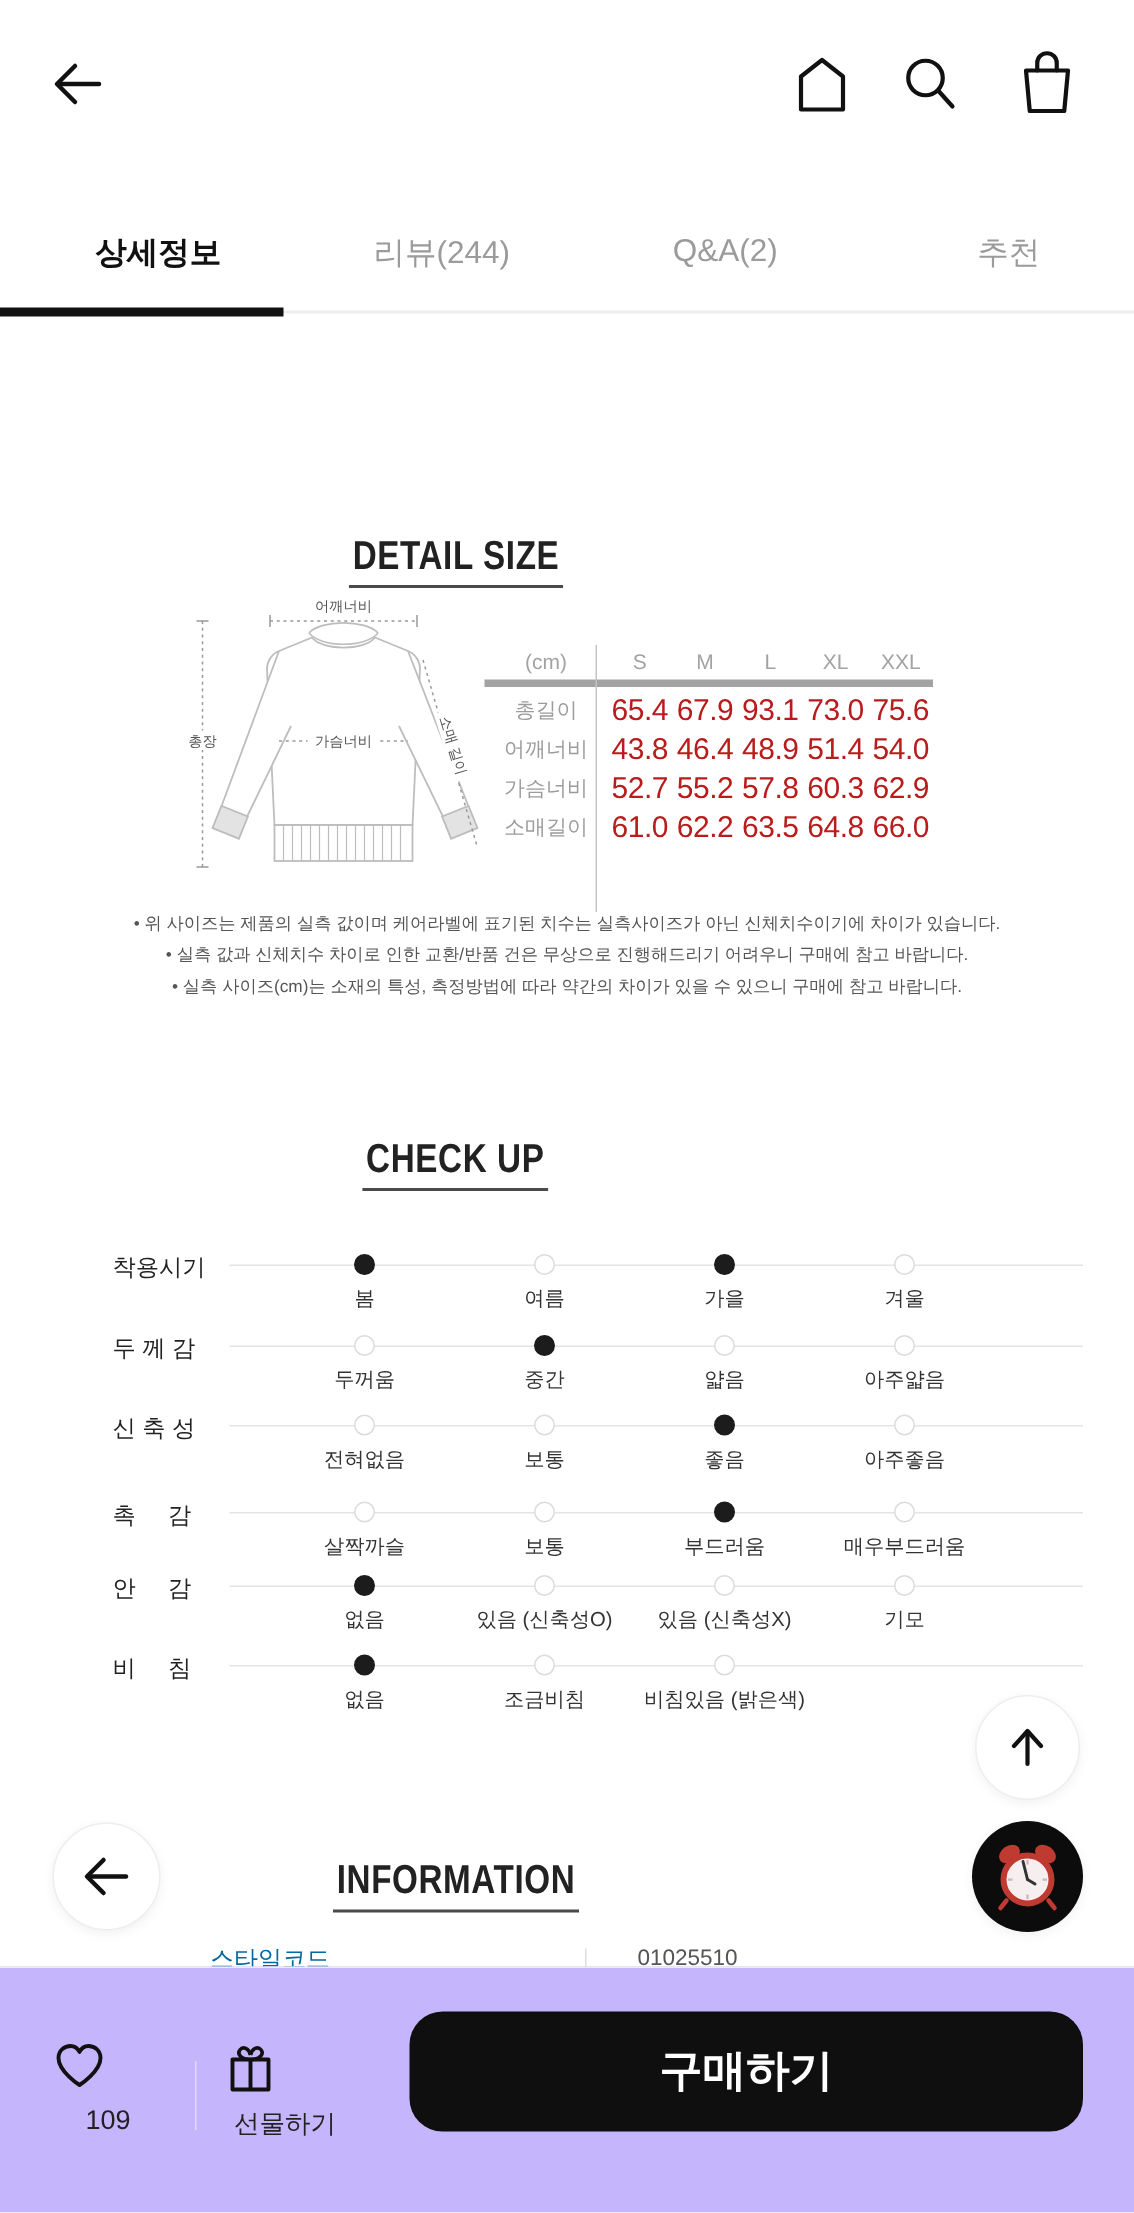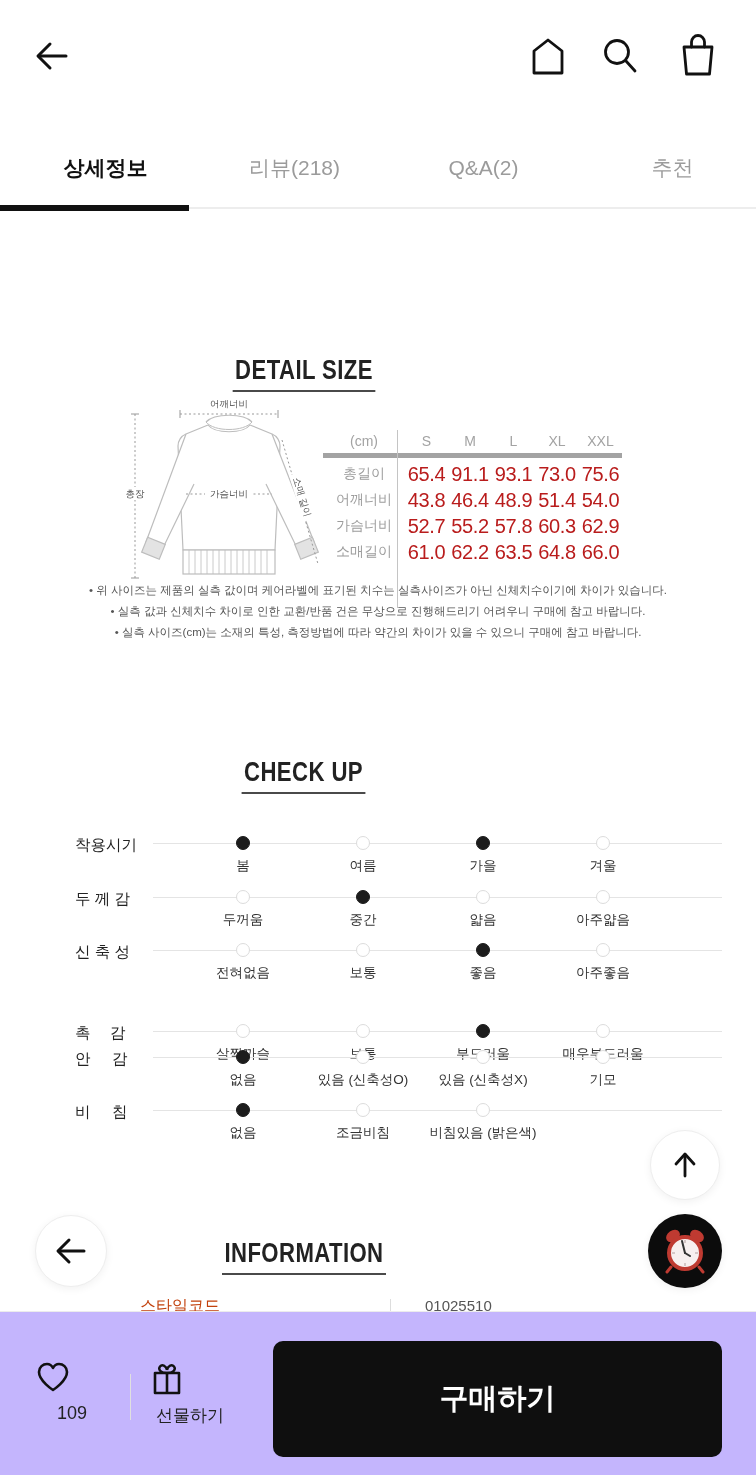--- a/index.html
+++ b/index.html
@@ -22,54 +22,54 @@
   
   .size-table{position:absolute;left:323px;top:428px;width:299px;}
   .st-row{display:grid;grid-template-columns:82px 43px 44px 43px 44px 43px;height:26px;align-items:center;}
   .st-head{height:25px;border-bottom:5px solid #a3a3a3;}
   .st-cell{text-align:center;}
   .st-h{color:#a3a3a3;font-size:14px;}
   .st-label{color:#9c9c9c;font-size:14px;}
   .st-val{color:#b91c1c;font-size:20px;font-weight:normal;letter-spacing:-.3px;}
   .st-vline{position:absolute;left:74px;top:2px;width:1px;height:178px;background:#c4c4c4;}
   
-  .notes{position:absolute;left:0;top:580px;width:756px;text-align:center;
+  .notes{position:absolute;left:0;top:606px;width:756px;text-align:center;
          font-size:11.5px;color:#555;line-height:21px;}
   .note::before{content:"•  ";}
   
   .cu-row{position:absolute;left:0;width:756px;height:50px;}
   .cu-line{position:absolute;left:153px;top:8px;width:569px;height:1px;background:#e4e4e4;}
   .cu-label{position:absolute;left:75px;top:0;font-size:15.5px;color:#222;font-weight:500;white-space:pre;}
   .cu-opt{position:absolute;top:1px;width:120px;text-align:center;}
   .dot{width:14px;height:14px;border-radius:50%;margin:0 auto;background:#fff;
        border:1.5px solid #dcdcdc;box-sizing:border-box;}
   .dot.filled{background:#1c1c1c;border-color:#1c1c1c;}
   .opt-label{display:block;margin-top:7px;font-size:13.5px;color:#333;}
   
-  .info-label{position:absolute;left:140px;top:1296px;font-size:16px;color:#c2410c;}
+  .info-label{position:absolute;left:140px;top:1296px;font-size:16px;color:#0369a1;}
   .info-divider{position:absolute;left:390px;top:1299px;width:1px;height:14px;background:#ddd;}
   .info-value{position:absolute;left:425px;top:1297px;font-size:15px;color:#555;}
   
   .float-circle{position:absolute;border-radius:50%;display:flex;align-items:center;justify-content:center;
        background:#fff;border:1px solid #eee;box-shadow:0 2px 8px rgba(0,0,0,.06);cursor:pointer;padding:0;z-index:9;}
   .float-top{left:650px;top:1130px;width:70px;height:70px;}
   .float-back{left:35px;top:1215px;width:72px;height:72px;}
   .float-clock{left:648px;top:1214px;width:74px;height:74px;background:#0c0c0c;border:none;}
   
   .bottombar{position:absolute;left:0;top:1311px;width:756px;height:164px;background:#c4b5fd;
        border-top:1px solid #ececec;z-index:10;}
   .like-btn{position:absolute;left:36px;top:50px;width:72px;background:none;border:none;
        text-align:center;cursor:pointer;padding:0;}
   .like-count{display:block;margin-top:10px;font-size:18px;color:#222;}
   .bb-divider{position:absolute;left:130px;top:62px;width:1px;height:46px;background:#e0e0e0;}
   .gift-btn{position:absolute;left:150px;top:50px;width:80px;background:none;border:none;
        text-align:center;cursor:pointer;padding:0;}
   .gift-label{display:block;margin-top:9px;font-size:17px;color:#222;}
-  .buy-btn{position:absolute;left:273px;top:29px;width:449px;height:116px;background:#0f0f0f;
-       border:none;border-radius:10px;color:#fff;font-size:29px;font-weight:bold;cursor:pointer;
+  .buy-btn{position:absolute;left:273px;top:29px;width:449px;height:80px;background:#0f0f0f;
+       border:none;border-radius:22px;color:#fff;font-size:29px;font-weight:bold;cursor:pointer;
        font-family:"Liberation Sans",sans-serif;}
   .bottom-strip{position:absolute;left:0;top:1472px;width:756px;height:3px;background:#e4e4e4;}
 </style>
 </head>
 <body>
 
 <div class="screen">
 
   <button class="appbar-btn" style="left:33px;top:38px;">
     <span>
@@ -98,21 +98,21 @@
     <span>
       <svg width="44" height="46" viewBox="0 0 44 46" fill="none" stroke="#111" stroke-width="2.8" stroke-linejoin="round">
         <path d="M8 14 H36 L33.5 41 H10.5 Z"></path>
         <path d="M15.5 14 V9 a6.5 6.5 0 0 1 13 0 V14" stroke-linecap="round"></path>
       </svg>
     </span>
   </button>
 
   <nav class="tabbar">
     <button class="tab active">상세정보</button>
-    <button class="tab">리뷰(218)</button>
+    <button class="tab">리뷰(244)</button>
     <button class="tab">Q&amp;A(2)</button>
     <button class="tab">추천</button>
   </nav>
   <div class="tab-divider"></div>
   <div class="tab-indicator"></div>
 
   <div class="sec-title" style="top:355px;">
     <span>DETAIL SIZE</span>
   </div>
 
@@ -169,21 +169,21 @@
       <span class="st-cell st-h">(cm)</span>
       <span class="st-cell st-h">S</span>
       <span class="st-cell st-h">M</span>
       <span class="st-cell st-h">L</span>
       <span class="st-cell st-h">XL</span>
       <span class="st-cell st-h">XXL</span>
     </div>
     <div class="st-row" style="margin-top:3px;">
       <span class="st-cell st-label">총길이</span>
       <span class="st-cell st-val">65.4</span>
-      <span class="st-cell st-val">91.1</span>
+      <span class="st-cell st-val">67.9</span>
       <span class="st-cell st-val">93.1</span>
       <span class="st-cell st-val">73.0</span>
       <span class="st-cell st-val">75.6</span>
     </div>
     <div class="st-row">
       <span class="st-cell st-label">어깨너비</span>
       <span class="st-cell st-val">43.8</span>
       <span class="st-cell st-val">46.4</span>
       <span class="st-cell st-val">48.9</span>
       <span class="st-cell st-val">51.4</span>
@@ -273,21 +273,21 @@
     <div class="cu-opt" style="left:423px;">
       <div class="dot filled"></div>
       <span class="opt-label">좋음</span>
     </div>
     <div class="cu-opt" style="left:543px;">
       <div class="dot"></div>
       <span class="opt-label">아주좋음</span>
     </div>
   </div>
 
-  <div class="cu-row" style="top:1023px;font-family:Liberation Serif, serif;">
+  <div class="cu-row" style="top:1000px;">
     <div class="cu-line"></div>
     <span class="cu-label">촉     감</span>
     <div class="cu-opt" style="left:183px;">
       <div class="dot"></div>
       <span class="opt-label">살짝까슬</span>
     </div>
     <div class="cu-opt" style="left:303px;">
       <div class="dot"></div>
       <span class="opt-label">보통</span>
     </div>

